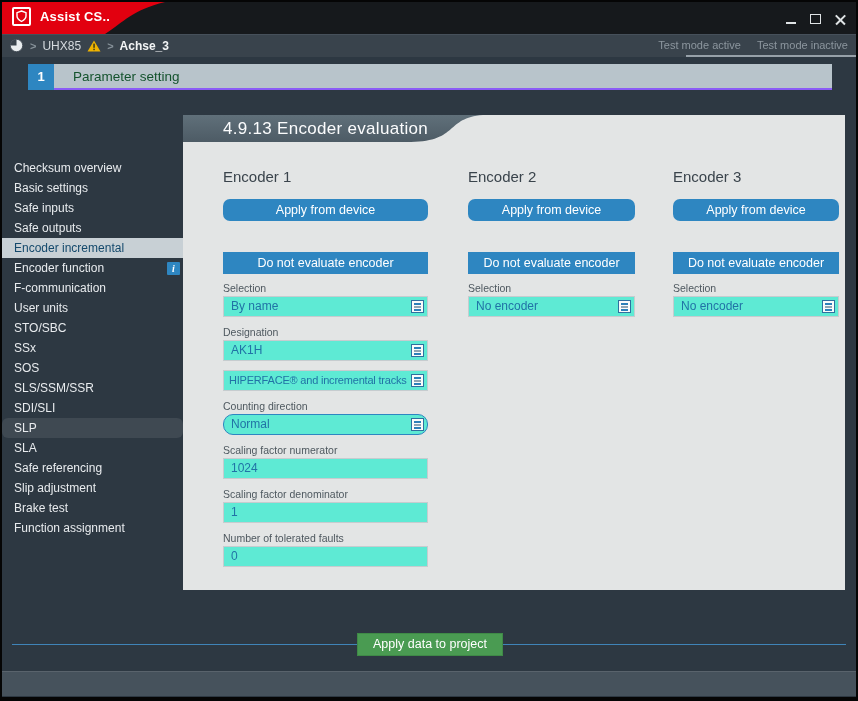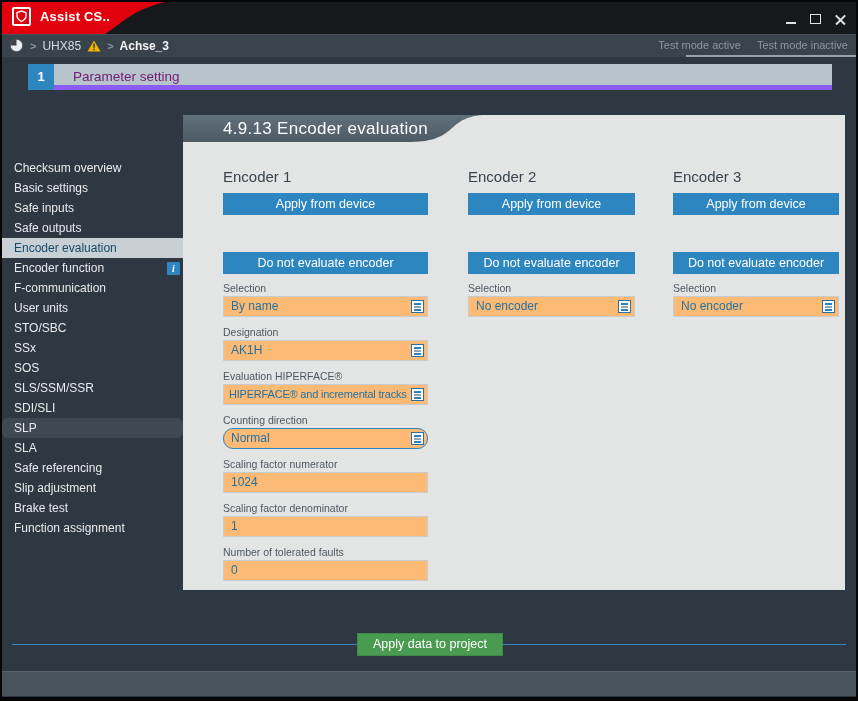--- a/index.html
+++ b/index.html
@@ -31,45 +31,45 @@
   .crumb-sep{color:#87929a;font-size:11px;font-weight:700;}
   .crumb-device{color:#d5dade;font-size:12px;}
   .crumb-axis{color:#f3f5f6;font-size:12px;font-weight:700;}
   .testmode{position:absolute;right:8px;top:0;height:21px;display:flex;align-items:center;gap:16px;}
   .testmode span{color:#8c969e;font-size:11px;}
   .testmode-underline{position:absolute;right:0;bottom:0;width:170px;height:2px;background:#97a1a9;}
 
   
   .stepbar{position:absolute;left:26px;top:62px;width:804px;height:26px;display:flex;}
   .step-num{width:26px;height:26px;background:var(--accent-blue,#2d80b9);color:#fff;font-size:13px;font-weight:700;text-align:center;line-height:26px;}
-  .step-label{flex:1;background:#b8c4cb;color:#701a75;font-size:13.5px;line-height:26px;padding-left:19px;border-bottom:5px solid #8b5cf6;box-sizing:border-box;}
+  .step-label{flex:1;background:#b8c4cb;color:#14532d;font-size:13.5px;line-height:26px;padding-left:19px;border-bottom:2px solid #8b5cf6;box-sizing:border-box;}
 
   
   .sidebar{position:absolute;left:0;top:156px;width:181px;}
   .sb-item{height:20px;display:flex;align-items:center;justify-content:space-between;padding:0 3px 0 12px;font-size:12px;color:#e8ebee;}
   .sb-item.selected{background:#c8d0d5;color:#14496c;}
   .sb-item.hovered{background:#3f4952;border-radius:6px;}
   .info-badge{width:13px;height:13px;background:var(--accent-blue,#2d80b9);color:#fff;font-size:10px;font-style:italic;font-weight:700;font-family:"Liberation Serif",serif;text-align:center;line-height:13px;border-radius:1px;}
 
   
   .panel{position:absolute;left:181px;top:113px;width:662px;height:475px;background:var(--panel-bg,#e3e5e5);}
   .panel-head{position:absolute;left:0;top:0;width:662px;height:27px;}
   .panel-title{position:absolute;left:40px;top:0;line-height:27px;font-size:17px;font-weight:300;color:#fbfcfd;letter-spacing:.3px;white-space:nowrap;}
 
   .enc-col{position:absolute;top:0;bottom:0;}
   .col1{left:40px;width:205px;}
   .col2{left:285px;width:167px;}
   .col3{left:490px;width:166px;}
   .enc-title{position:absolute;left:0;top:53px;font-size:15px;color:#3a444c;}
   .btn-blue{position:absolute;left:0;right:0;height:22px;background:var(--accent-blue,#2e86c1);color:#fff;font-size:12.5px;text-align:center;line-height:22px;cursor:pointer;}
-  .btn-apply-dev{top:78px;}
+  .btn-apply-dev{top:84px;border-radius:7px;}
   .btn-noeval{top:137px;}
   .fields{position:absolute;left:0;right:0;top:167px;}
   .f-label{font-size:10.5px;color:#4e585f;line-height:13px;margin-bottom:1px;white-space:nowrap;}
-  .f-field{position:relative;height:19px;border:1px solid #c6cccf;background:#fdba74;margin-bottom:9px;}
+  .f-field{position:relative;height:19px;border:1px solid #c6cccf;background:#5eead4;margin-bottom:9px;}
   .f-field.hl{border-color:var(--accent-blue,#2e86c1);border-radius:10px;}
   .f-field .val{display:block;font-size:12px;color:#2173a6;line-height:19px;padding-left:7px;white-space:nowrap;overflow:hidden;}
   .f-field .val.tight{font-size:11px;letter-spacing:-0.2px;padding-left:5px;}
   .dd-icon{position:absolute;right:3px;top:3px;width:11px;height:11px;border:1px solid #2f6f9f;background:#fafbfb;box-sizing:content-box;}
   .dd-icon::before{content:"";position:absolute;left:2px;right:2px;top:2px;height:2px;background:#2d80b9;box-shadow:0 3px 0 #8fa6b5,0 6px 0 #2d80b9;}
 
   
   .footer-divider{position:absolute;left:10px;right:10px;top:642px;height:1px;background:#3f84b8;}
   .btn-green{position:absolute;left:355px;top:631px;width:146px;height:23px;background:var(--apply-green,#4a9b52);border:1px solid #3f8a47;box-sizing:border-box;color:#fff;font-size:12.5px;text-align:center;line-height:21px;z-index:2;cursor:pointer;}
   .statusbar{position:absolute;left:0;right:0;bottom:1px;height:24px;background:#46525c;border-top:1px solid #59636c;}
@@ -132,21 +132,21 @@
       <div class="sb-item">
         <span>Basic settings</span>
       </div>
       <div class="sb-item">
         <span>Safe inputs</span>
       </div>
       <div class="sb-item">
         <span>Safe outputs</span>
       </div>
       <div class="sb-item selected">
-        <span>Encoder evaluation</span>
+        <span>Encoder incremental</span>
       </div>
       <div class="sb-item">
         <span>Encoder function</span>
         <span class="info-badge">i</span>
       </div>
       <div class="sb-item">
         <span>F-communication</span>
       </div>
       <div class="sb-item">
         <span>User units</span>
@@ -213,21 +213,20 @@
             </div>
           </div>
           <div class="f-block">
             <div class="f-label">Designation</div>
             <div class="f-field">
               <span class="val">AK1H</span>
               <span class="dd-icon"></span>
             </div>
           </div>
           <div class="f-block">
-            <div class="f-label">Evaluation HIPERFACE®</div>
             <div class="f-field">
               <span class="val tight">HIPERFACE® and incremental tracks</span>
               <span class="dd-icon"></span>
             </div>
           </div>
           <div class="f-block">
             <div class="f-label">Counting direction</div>
             <div class="f-field hl">
               <span class="val">Normal</span>
               <span class="dd-icon"></span>

